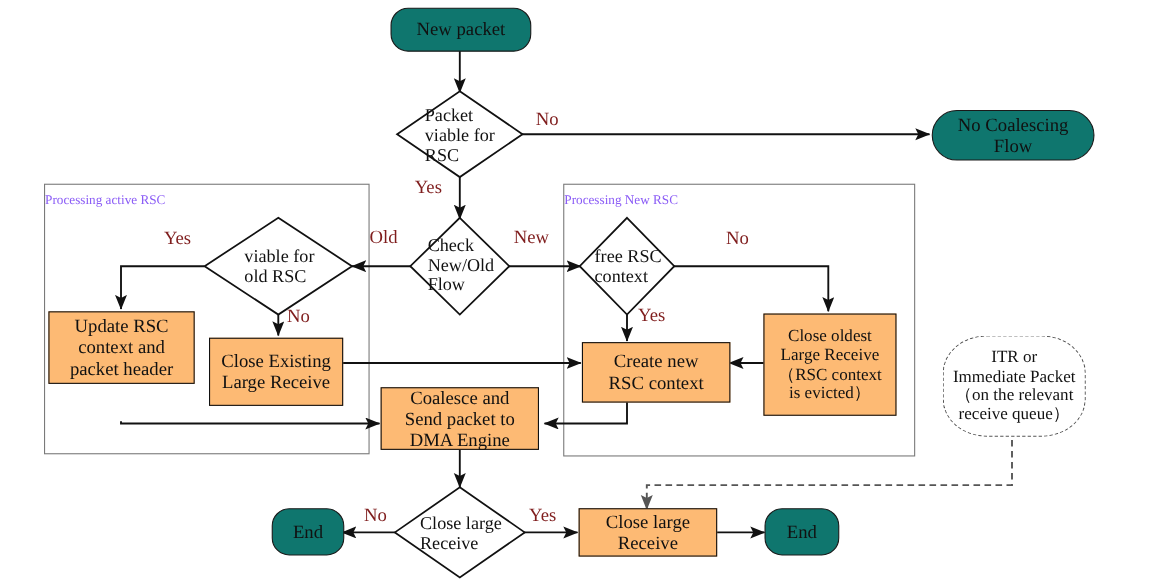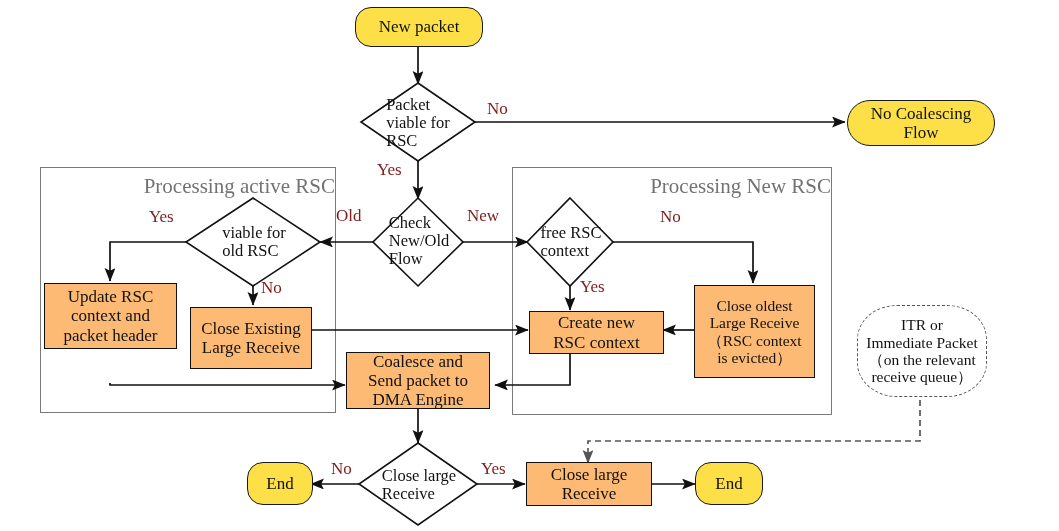--- a/index.html
+++ b/index.html
@@ -7,34 +7,34 @@
     position:relative;
     width:1059px;height:531px;
     background:#ffffff;
     font-family:"Liberation Serif", serif;
     color:#111111;
     overflow:hidden;
   }
   svg#wires{position:absolute;left:0;top:0;width:1059px;height:531px;overflow:visible;}
   .node{position:absolute;box-sizing:border-box;display:flex;align-items:center;justify-content:center;text-align:center;line-height:1.12;}
   .terminal{
-    border:1.6px solid #1a1a1a;border-radius:16px;background:#fde047;
+    border:1.6px solid #1a1a1a;border-radius:16px;background:#0f766e;
     font-size:17px;
   }
   .process{
     border:1.6px solid #111;background:#fdba74;font-size:17px;
   }
   .dashedterm{
     border:1.6px dashed #555;border-radius:40px/34px;background:#fff;font-size:15.5px;
   }
   .group{
     position:absolute;border:1.4px solid #7a7a7a;background:transparent;box-sizing:border-box;
   }
   .group-title{
-    position:absolute;left:0;right:0;top:6px;text-align:right;font-size:21px;color:#737373;
+    position:absolute;left:0;right:0;top:6px;text-align:left;font-size:12px;color:#8b5cf6;
   }
   .dia-label{
     position:absolute;display:flex;align-items:center;justify-content:center;
     text-align:left;line-height:1.1;font-size:16.5px;pointer-events:none;
   }
   .edge-label{
     position:absolute;font-size:17px;color:#7f1d1d;white-space:nowrap;
   }
   .nowrap{white-space:pre-line;}
 </style>
@@ -134,21 +134,21 @@
   <div class="node terminal nowrap" style="left:847px;top:100px;width:148px;height:46px;border-radius:23px;">No Coalescing
 Flow</div>
 
   <div class="node process nowrap" style="left:44px;top:283px;width:133px;height:66px;">Update RSC
 context and
 packet header</div>
 
   <div class="node process nowrap" style="left:190px;top:307px;width:122px;height:62px;">Close Existing
 Large Receive</div>
 
-  <div class="node process nowrap" style="left:529px;top:311px;width:135px;height:43px;">Create new
+  <div class="node process nowrap" style="left:529px;top:311px;width:135px;height:55px;">Create new
 RSC context</div>
 
   <div class="node process nowrap" style="left:694px;top:285px;width:121px;height:93px;font-size:15.5px;">Close oldest
 Large Receive
 （RSC context
 is evicted）</div>
 
   <div class="node process nowrap" style="left:346px;top:352px;width:144px;height:57px;">Coalesce and
 Send packet to
 DMA Engine</div>

